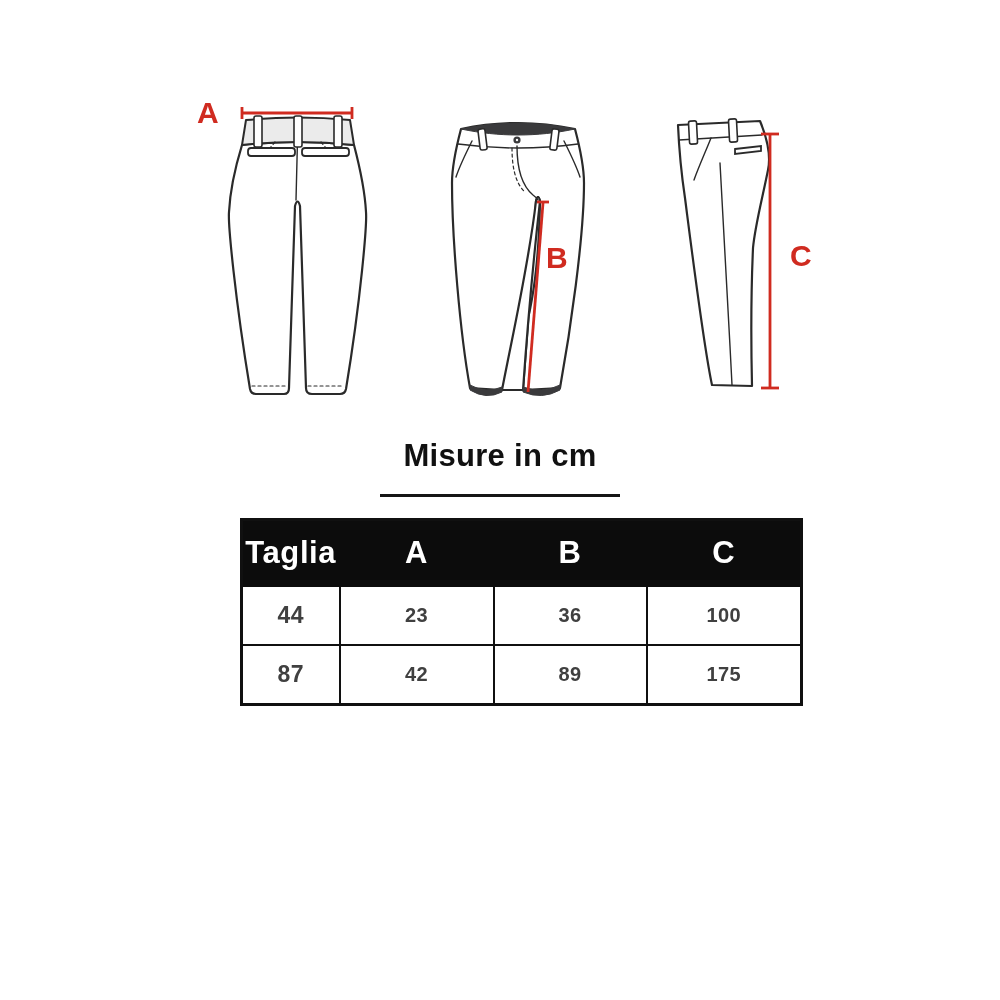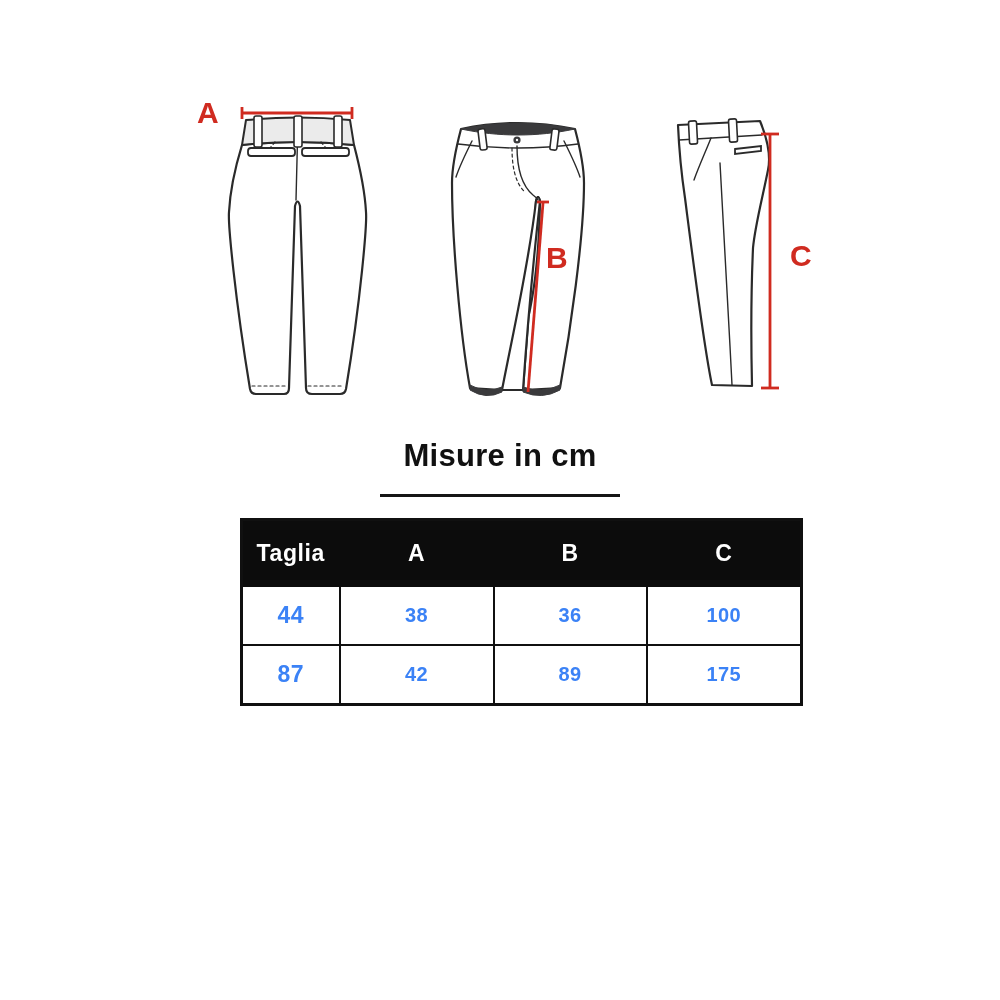--- a/index.html
+++ b/index.html
@@ -35,26 +35,26 @@
   }
   .title-underline{position:absolute;top:494px;left:380px;width:240px;height:3px;background:#151515;}
   
   table.size-table{
     position:absolute;left:240px;top:518px;width:560px;
     border-collapse:collapse;table-layout:fixed;
     border:3px solid #101010;
   }
   table.size-table th{
     background:var(--table-header-bg);color:var(--table-header-text);
-    height:62px;font-size:23px;font-weight:700;letter-spacing:.6px;
+    height:62px;font-size:31px;font-weight:700;letter-spacing:.6px;
     text-align:center;border:2px solid var(--table-header-bg);
   }
   table.size-table td{
     height:55px;text-align:center;vertical-align:middle;
-    font-size:20px;font-weight:700;color:#3b82f6;
+    font-size:20px;font-weight:700;color:#404040;
     border:2px solid #101010;background:#ffffff;letter-spacing:.4px;
   }
   table.size-table td.size-col{font-size:23px;font-weight:800;}
 </style>
 </head>
 <body>
 
 <div class="page">
 
   <svg class="diagram-svg" style="left:183px;top:96px;" width="214" height="322" viewBox="0 0 214 322">
@@ -163,21 +163,21 @@
       <tr>
         <th>Taglia</th>
         <th>A</th>
         <th>B</th>
         <th>C</th>
       </tr>
     </thead>
     <tbody>
       <tr>
         <td class="size-col">44</td>
-        <td>38</td>
+        <td>23</td>
         <td>36</td>
         <td>100</td>
       </tr>
       <tr>
         <td class="size-col">87</td>
         <td>42</td>
         <td>89</td>
         <td>175</td>
       </tr>
     </tbody>

